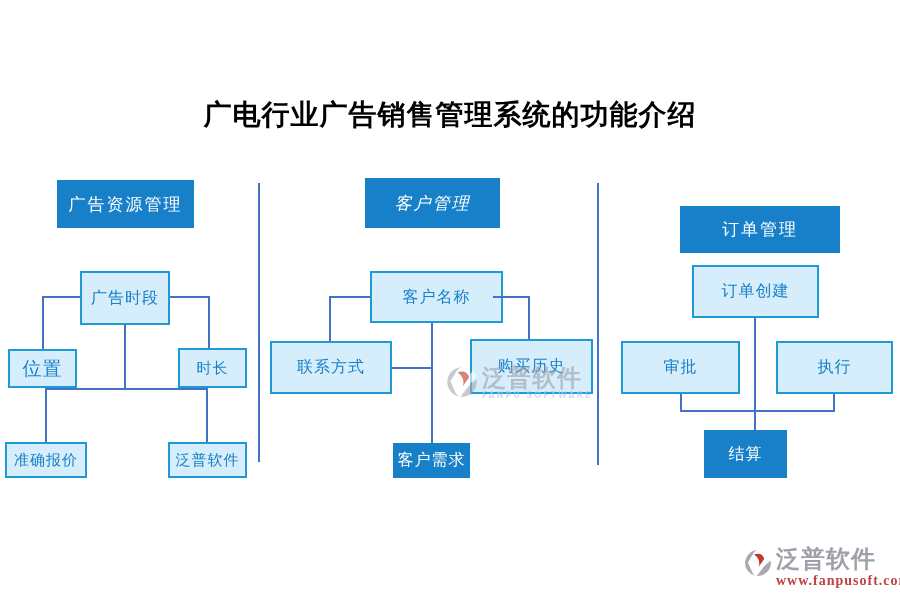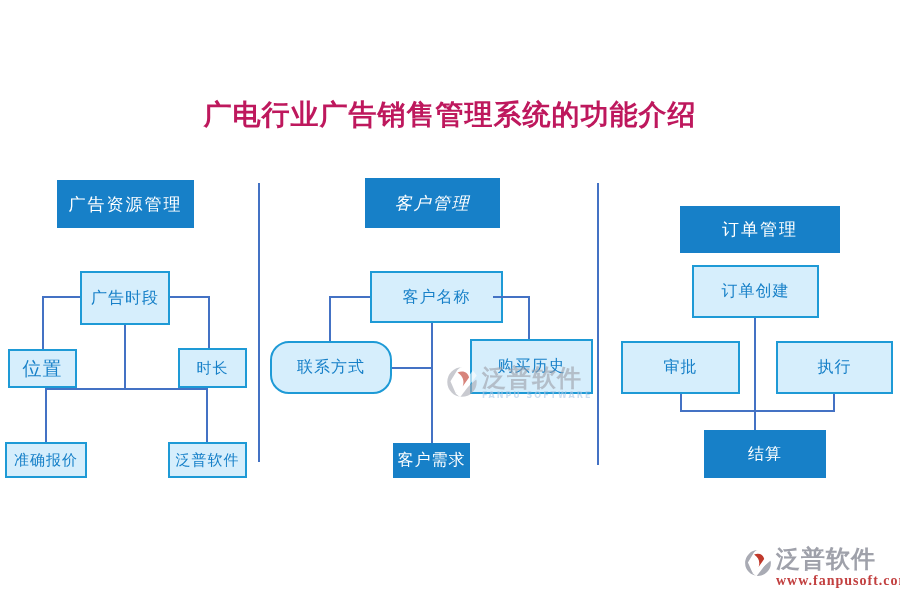--- a/index.html
+++ b/index.html
@@ -1,20 +1,20 @@
 <!DOCTYPE html>
 <html><head>
 <meta charset="utf-8">
 <style>
   html,body{margin:0;padding:0;background:#fff;}
   #stage{position:relative;width:900px;height:600px;background:#ffffff;overflow:hidden;
          font-family:"DejaVu Sans","Liberation Sans",sans-serif;}
   .title{position:absolute;left:0;top:96px;width:900px;text-align:center;
          font-family:"Liberation Serif","DejaVu Serif",serif;font-weight:bold;
-         font-size:28px;color:#be185d;letter-spacing:1px;}
+         font-size:28px;color:#000000;letter-spacing:1px;}
   .hdr{position:absolute;background:#1780c8;color:#ffffff;display:flex;
        align-items:center;justify-content:center;font-size:17px;letter-spacing:2px;}
   .node{position:absolute;background:#d6eefc;border:2px solid #1e9ad6;color:#1780c8;
         display:flex;align-items:center;justify-content:center;font-size:16px;
         letter-spacing:1px;box-sizing:border-box;}
   .node-dark{position:absolute;background:#1780c8;color:#ffffff;display:flex;
         align-items:center;justify-content:center;font-size:16px;letter-spacing:1px;
         box-sizing:border-box;}
   .lineh,.linev{position:absolute;background:#4472c4;}
   .lineh{height:2px;}
@@ -53,37 +53,37 @@
   <div class="lineh" style="left:170px;top:296px;width:40px;"></div>
   <div class="linev" style="left:208px;top:296px;height:52px;"></div>
   <div class="linev" style="left:124px;top:325px;height:65px;"></div>
   <div class="lineh" style="left:45px;top:388px;width:163px;"></div>
   <div class="linev" style="left:45px;top:388px;height:54px;"></div>
   <div class="linev" style="left:206px;top:388px;height:54px;"></div>
 
   <div class="hdr" style="left:365px;top:178px;width:135px;height:50px;font-style:italic;">客户管理</div>
 
   <div class="node" style="left:370px;top:271px;width:133px;height:52px;text-align:right;">客户名称</div>
-  <div class="node" style="left:270px;top:341px;width:122px;height:53px;border-radius:19px;">联系方式</div>
+  <div class="node" style="left:270px;top:341px;width:122px;height:53px;">联系方式</div>
   <div class="node" style="left:470px;top:339px;width:123px;height:55px;">购买历史</div>
   <div class="node-dark" style="left:393px;top:443px;width:77px;height:35px;">客户需求</div>
 
   <div class="lineh" style="left:330px;top:296px;width:40px;"></div>
   <div class="linev" style="left:329px;top:296px;height:45px;"></div>
   <div class="lineh" style="left:493px;top:296px;width:37px;"></div>
   <div class="linev" style="left:528px;top:296px;height:43px;"></div>
   <div class="linev" style="left:431px;top:323px;height:120px;"></div>
   <div class="lineh" style="left:392px;top:367px;width:39px;"></div>
 
   <div class="hdr" style="left:680px;top:177px;width:160px;height:47px;margin-top:29px;">订单管理</div>
 
   <div class="node" style="left:692px;top:265px;width:127px;height:53px;">订单创建</div>
   <div class="node" style="left:621px;top:341px;width:119px;height:53px;">审批</div>
   <div class="node" style="left:776px;top:341px;width:117px;height:53px;">执行</div>
-  <div class="node-dark" style="left:704px;top:430px;width:122px;height:48px;">结算</div>
+  <div class="node-dark" style="left:704px;top:430px;width:83px;height:48px;">结算</div>
 
   <div class="linev" style="left:754px;top:318px;height:112px;"></div>
   <div class="linev" style="left:680px;top:394px;height:18px;"></div>
   <div class="lineh" style="left:680px;top:410px;width:155px;"></div>
   <div class="linev" style="left:833px;top:394px;height:18px;"></div>
 
   <div class="wm wm-center">
     <span style="margin-right:4px;">
       <svg width="32" height="32" viewBox="0 0 100 100">
         <path fill="#a9abb4" d="M50 4a46 46 0 1 0 46 46c0-6-2-8-2-8L62 70 30 84 14 48 36 12s8-8 14-8z"></path>

